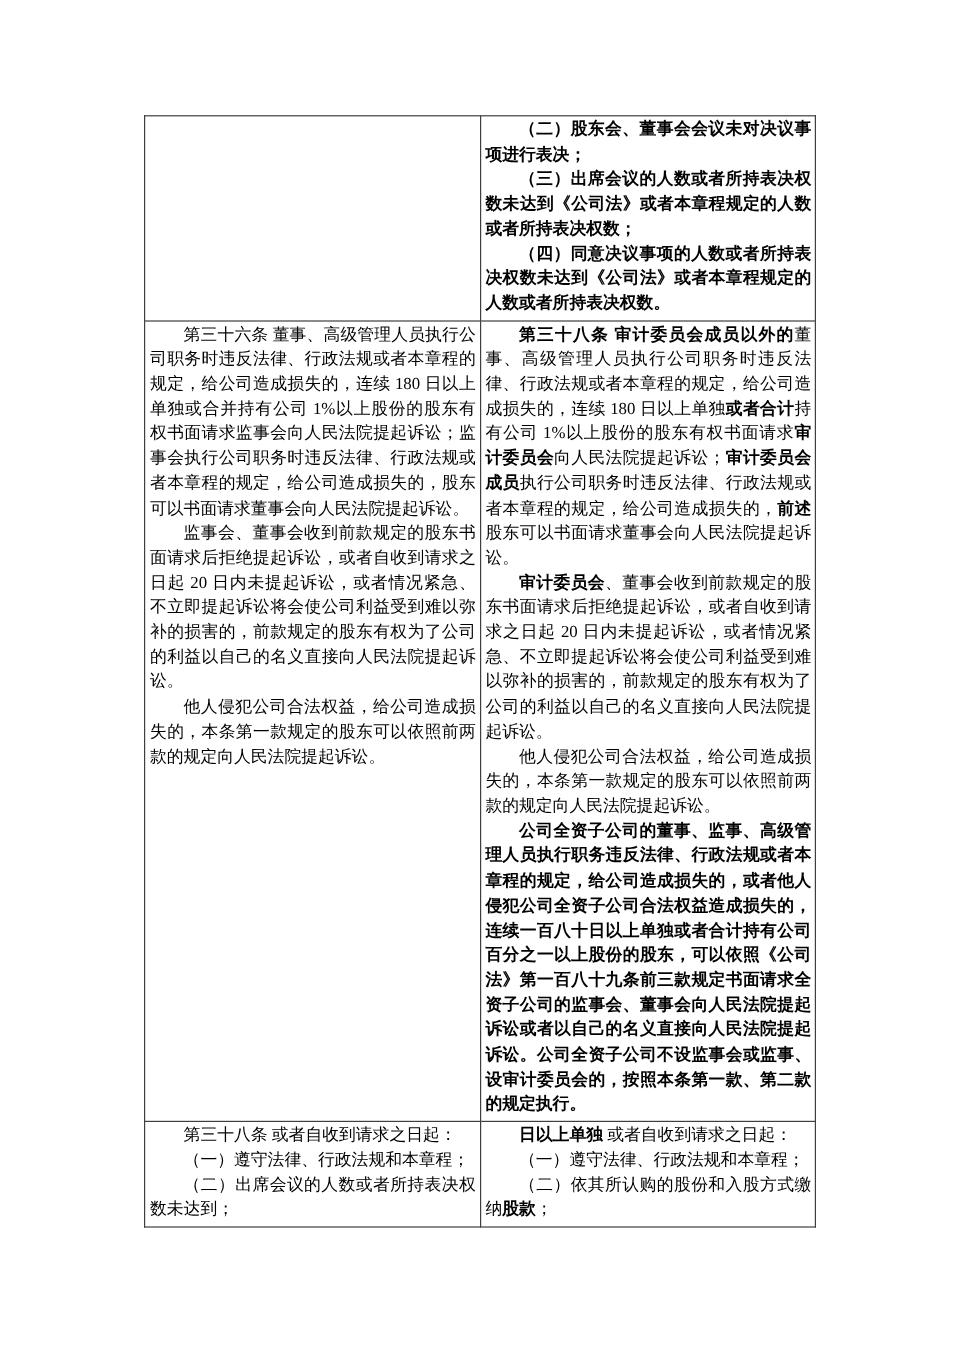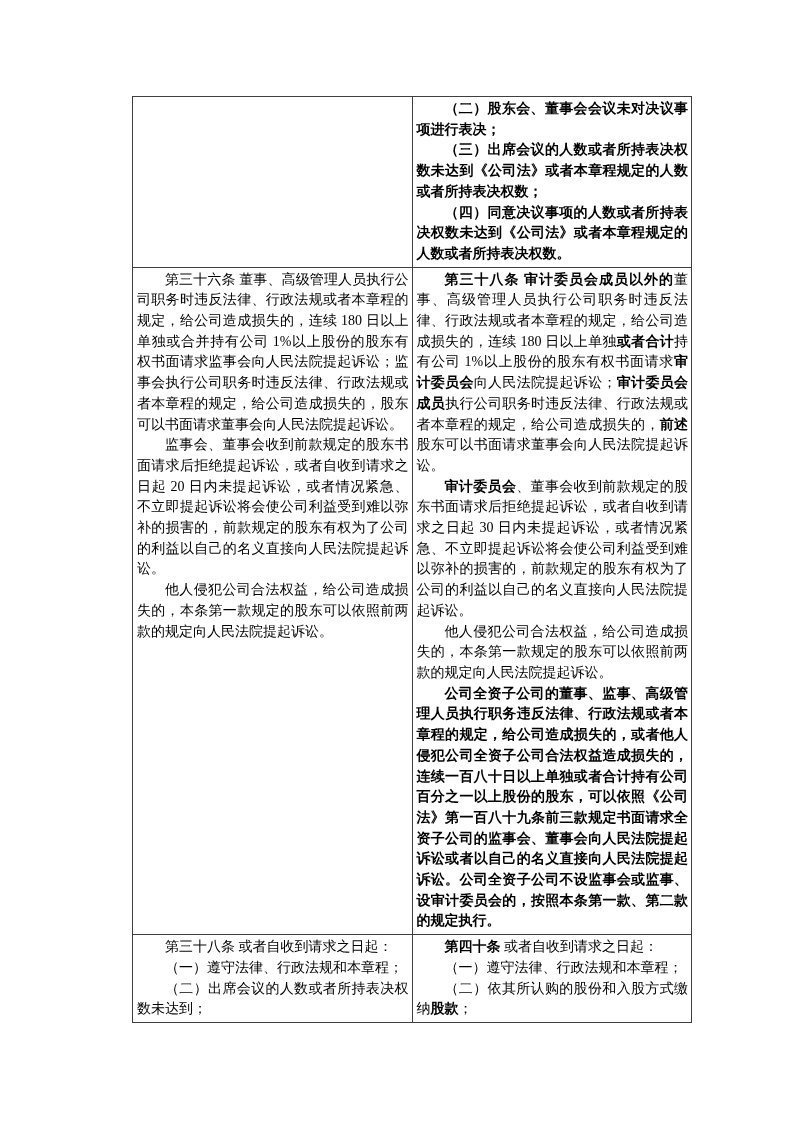--- a/index.html
+++ b/index.html
@@ -12,21 +12,21 @@
     color: var(--text-color);
   }
   .page {
     position: relative;
     width: 794px; height: 1122px;
     background: var(--page-bg);
     overflow: hidden;
   }
   table.compare {
     position: absolute;
-    left: 132px; top: 96px;
+    left: 120px; top: 96px;
     width: 560px;
     border-collapse: collapse;
     table-layout: fixed;
   }
   table.compare td {
     width: 50%;
     border: 1px solid var(--border-color);
     vertical-align: top;
     padding: 2px 3px 2px 4px;
   }
@@ -60,32 +60,32 @@
           </td>
       </tr>
       <tr class="row-2">
         <td>
             <p class="para"><span class="run">第三十六条 董事、高级管理人员执行公司职务时违反法律、行政法规或者本章程的规定，给公司造成损失的，连续 180 日以上单独或合并持有公司 1%以上股份的股东有权书面请求监事会向人民法院提起诉讼；监事会执行公司职务时违反法律、行政法规或者本章程的规定，给公司造成损失的，股东可以书面请求董事会向人民法院提起诉讼。</span></p>
             <p class="para"><span class="run">监事会、董事会收到前款规定的股东书面请求后拒绝提起诉讼，或者自收到请求之日起 20 日内未提起诉讼，或者情况紧急、不立即提起诉讼将会使公司利益受到难以弥补的损害的，前款规定的股东有权为了公司的利益以自己的名义直接向人民法院提起诉讼。</span></p>
             <p class="para"><span class="run">他人侵犯公司合法权益，给公司造成损失的，本条第一款规定的股东可以依照前两款的规定向人民法院提起诉讼。</span></p>
           </td>
         <td>
             <p class="para"><span class="run bold">第三十八条 审计委员会成员以外的</span><span class="run">董事、高级管理人员执行公司职务时违反法律、行政法规或者本章程的规定，给公司造成损失的，连续 180 日以上单独</span><span class="run bold">或者合计</span><span class="run">持有公司 1%以上股份的股东有权书面请求</span><span class="run bold">审计委员会</span><span class="run">向人民法院提起诉讼；</span><span class="run bold">审计委员会成员</span><span class="run">执行公司职务时违反法律、行政法规或者本章程的规定，给公司造成损失的，</span><span class="run bold">前述</span><span class="run">股东可以书面请求董事会向人民法院提起诉讼。</span></p>
-            <p class="para"><span class="run bold">审计委员会</span><span class="run">、董事会收到前款规定的股东书面请求后拒绝提起诉讼，或者自收到请求之日起 30 日内未提起诉讼，或者情况紧急、不立即提起诉讼将会使公司利益受到难以弥补的损害的，前款规定的股东有权为了公司的利益以自己的名义直接向人民法院提起诉讼。</span></p>
+            <p class="para"><span class="run bold">审计委员会</span><span class="run">、董事会收到前款规定的股东书面请求后拒绝提起诉讼，或者自收到请求之日起 20 日内未提起诉讼，或者情况紧急、不立即提起诉讼将会使公司利益受到难以弥补的损害的，前款规定的股东有权为了公司的利益以自己的名义直接向人民法院提起诉讼。</span></p>
             <p class="para"><span class="run">他人侵犯公司合法权益，给公司造成损失的，本条第一款规定的股东可以依照前两款的规定向人民法院提起诉讼。</span></p>
             <p class="para"><span class="run bold">公司全资子公司的董事、监事、高级管理人员执行职务违反法律、行政法规或者本章程的规定，给公司造成损失的，或者他人侵犯公司全资子公司合法权益造成损失的，连续一百八十日以上单独或者合计持有公司百分之一以上股份的股东，可以依照《公司法》第一百八十九条前三款规定书面请求全资子公司的监事会、董事会向人民法院提起诉讼或者以自己的名义直接向人民法院提起诉讼。公司全资子公司不设监事会或监事、设审计委员会的，按照本条第一款、第二款的规定执行。</span></p>
           </td>
       </tr>
       <tr class="row-3">
         <td>
             <p class="para"><span class="run">第三十八条 或者自收到请求之日起：</span></p>
             <p class="para"><span class="run">（一）遵守法律、行政法规和本章程；</span></p>
             <p class="para"><span class="run">（二）出席会议的人数或者所持表决权数未达到；</span></p>
           </td>
         <td>
-            <p class="para"><span class="run bold">第四十条</span><span class="run"> 或者自收到请求之日起：</span></p>
+            <p class="para"><span class="run bold">日以上单独</span><span class="run"> 或者自收到请求之日起：</span></p>
             <p class="para"><span class="run">（一）遵守法律、行政法规和本章程；</span></p>
             <p class="para"><span class="run">（二）依其所认购的股份和入股方式缴纳</span><span class="run bold">股款</span><span class="run">；</span></p>
           </td>
       </tr>
     </tbody>
   </table>
 </div>
 
 </body></html>

